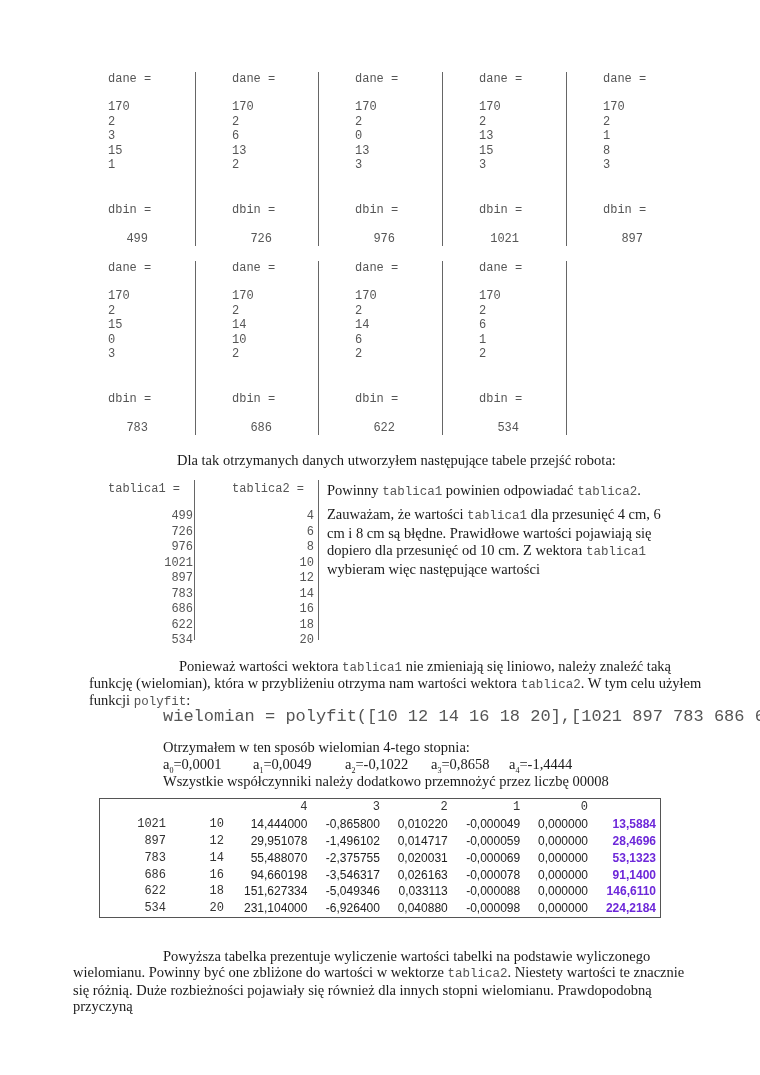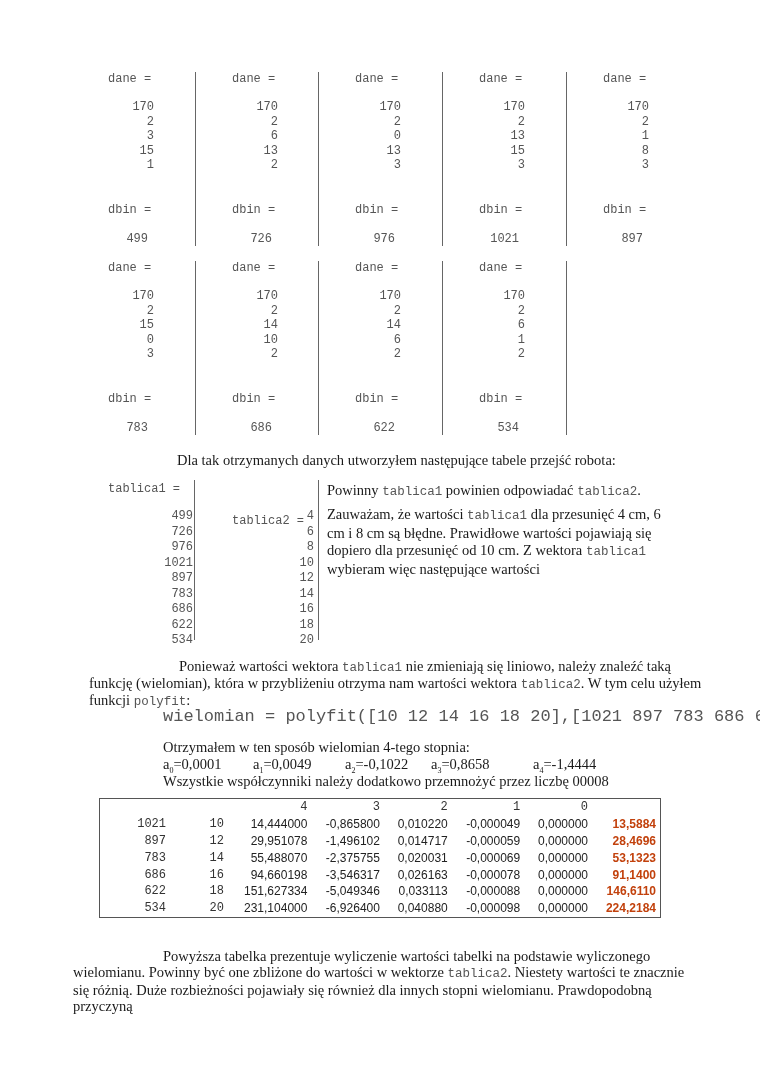--- a/index.html
+++ b/index.html
@@ -3,32 +3,32 @@
 <meta charset="utf-8">
 <style>
   html, body { margin:0; padding:0; background:#fff; }
   body { width:760px; height:1075px; position:relative; overflow:hidden; color:#222; }
   .mono { font-family: "Liberation Mono", "DejaVu Sans Mono", monospace; color:#555; font-size:12px; }
   .serif { font-family: "Liberation Serif", "DejaVu Serif", serif; color:#1a1a1a; font-size:14.5px; }
 
   
   .block { position:absolute; width:110px; }
   .block .lbl { position:absolute; left:0; white-space:pre; }
-  .block .vals { position:absolute; right:auto; text-align:right; width:46px; line-height:14.6px; }
+  .block .vals { position:absolute; right:auto; width:46px; line-height:14.6px; }
   .block .dbinval { position:absolute; text-align:right; width:46px; }
   .vline { position:absolute; width:0; border-left:1.5px solid #666; }
 
   .abs { position:absolute; }
   .vec { position:absolute; text-align:right; line-height:15.5px; }
 
   table.calc { position:absolute; left:99px; top:798px; width:562px; border:1px solid #555; border-collapse:collapse; }
   table.calc td { padding:0 4px; height:16.8px; text-align:right; font-size:12px; white-space:nowrap; }
   td.m { font-family:"Liberation Mono","DejaVu Sans Mono",monospace; color:#333; }
   td.s { font-family:"Liberation Sans","DejaVu Sans",sans-serif; color:#222; }
-  td.b { font-family:"Liberation Sans","DejaVu Sans",sans-serif; font-weight:bold; color:#c2410c; }
+  td.b { font-family:"Liberation Sans","DejaVu Sans",sans-serif; font-weight:bold; color:#6d28d9; }
   td.hdr { font-family:"Liberation Sans","DejaVu Sans",sans-serif; font-weight:bold; text-align:left; }
   .code { font-family:"Liberation Mono","DejaVu Sans Mono",monospace; color:#555; font-size:12.5px; }
   sub { font-size:8px; }
 </style>
 </head>
 <body>
 
 <div id="row1">
     <div class="block mono" style="left: 108px; top: 72px;">
       <div class="lbl" style="top: 0px;">dane =</div>
@@ -147,21 +147,21 @@
     </div>
     <div class="vline" style="left: 195px; top: 261px; height: 174px;"></div>
     <div class="vline" style="left: 318px; top: 261px; height: 174px;"></div>
     <div class="vline" style="left: 442px; top: 261px; height: 174px;"></div>
     <div class="vline" style="left: 566px; top: 261px; height: 174px;"></div>
   </div>
 
 <div class="abs serif" style="left:177px; top:452px;text-align:right;">Dla tak otrzymanych danych utworzyłem następujące tabele przejść robota:</div>
 
 <div class="abs mono" style="left:108px; top:482px; white-space:pre;">tablica1 =</div>
-<div class="abs mono" style="left:232px; top:482px; white-space:pre;margin-top:32px;">tablica2 =</div>
+<div class="abs mono" style="left:232px; top:482px; white-space:pre;">tablica2 =</div>
 <div class="vline" style="left:194px; top:480px; height:160px;"></div>
 <div class="vline" style="left:318px; top:480px; height:160px;"></div>
 <div id="tab1vals" class="vec mono" style="left:150px; top:509px; width:43px;">
     <div>499</div>
     <div>726</div>
     <div>976</div>
     <div>1021</div>
     <div>897</div>
     <div>783</div>
     <div>686</div>
@@ -191,21 +191,21 @@
   <span>Ponieważ wartości wektora </span><span class="code">tablica1</span><span> nie zmieniają się liniowo, należy znaleźć taką funkcję (wielomian), która w przybliżeniu otrzyma nam wartości wektora </span><span class="code">tablica2</span><span>. W tym celu użyłem funkcji </span><span class="code">polyfit</span><span>:</span>
 </div>
 <div class="abs code" style="left:163px; top:707px; font-size:17px; white-space:pre;">wielomian = polyfit([10 12 14 16 18 20],[1021 897 783 686 622 534],[4])</div>
 
 <div class="abs serif" style="left:163px; top:739px;">Otrzymałem w ten sposób wielomian 4-tego stopnia:</div>
 <div id="coefs" class="abs serif" style="left:163px; top:756px; width:520px; height:18px;">
     <span style="position: absolute; left: 0px;">a<sub>0</sub>=0,0001</span>
     <span style="position: absolute; left: 90px;">a<sub>1</sub>=0,0049</span>
     <span style="position: absolute; left: 182px;">a<sub>2</sub>=-0,1022</span>
     <span style="position: absolute; left: 268px;">a<sub>3</sub>=0,8658</span>
-    <span style="position: absolute; left: 370px; text-align: center;">a<sub>4</sub>=-1,4444</span>
+    <span style="position: absolute; left: 346px; text-align: center;">a<sub>4</sub>=-1,4444</span>
   </div>
 <div class="abs serif" style="left:163px; top:773px;">Wszystkie współczynniki należy dodatkowo przemnożyć przez liczbę 00008</div>
 
 <table class="calc">
   <tbody id="calcbody">
       <tr>
         <td class="m" style="width: 62px;"></td>
         <td class="m" style="width: 50px;"></td>
         <td class="m">4</td>
         <td class="m">3</td>

